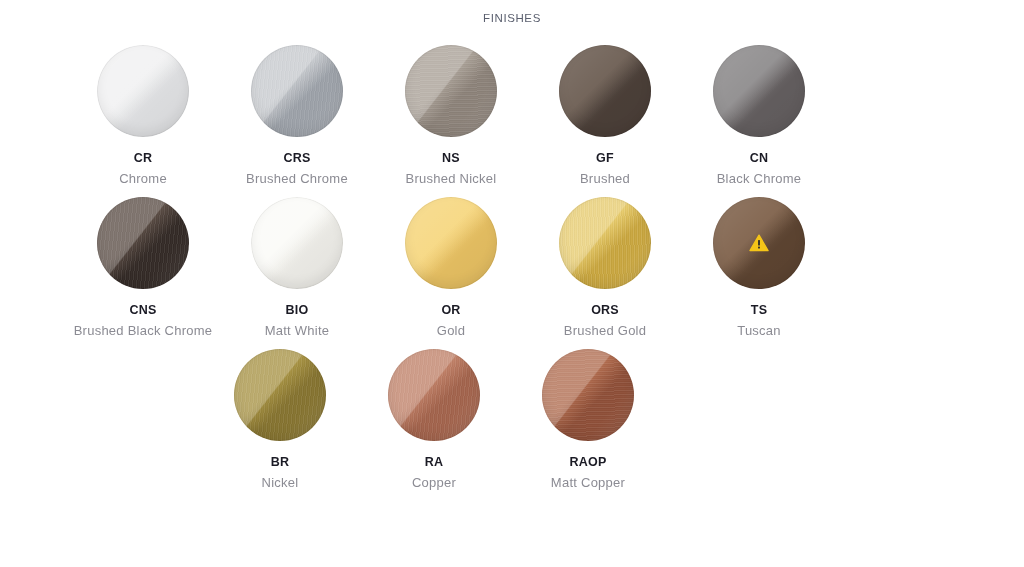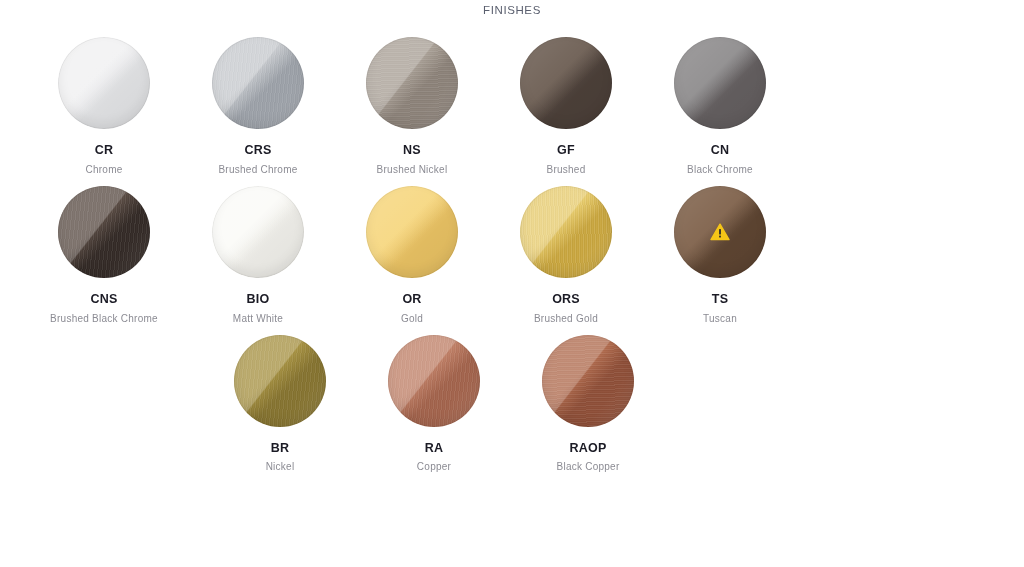--- a/index.html
+++ b/index.html
@@ -22,32 +22,32 @@
     height: 567px;
     box-sizing: border-box;
   }
 
   .page-title {
     text-align: center;
     font-size: 11.5px;
     letter-spacing: 0.6px;
     color: #5a5f6e;
     font-weight: 400;
-    padding-top: 4px;
+    padding-top: 12px;
     margin: 0;
   }
 
   .grid {
     margin-top: 20px;
   }
 
   .row {
     display: flex;
     justify-content: flex-start;
-    padding-left: 27px;
+    padding-left: 66px;
     box-sizing: border-box;
   }
 
   .row + .row {
     margin-top: 10px;
   }
 
   .row.row-offset {
     padding-left: 203px;
   }
@@ -188,21 +188,21 @@
     font-size: 12.5px;
     font-weight: bold;
     color: #1b1b25;
     letter-spacing: 0.2px;
     text-align: center;
     line-height: 1.1;
   }
 
   .desc {
     margin-top: 6px;
-    font-size: 10px;
+    font-size: 13px;
     color: #8b8b93;
     letter-spacing: 0.25px;
     text-align: center;
     line-height: 1.1;
     white-space: nowrap;
   }
 </style>
 </head>
 <body>
 
@@ -371,18 +371,18 @@
         <div class="cell">
           <div class="swatch-wrap">
             <div class="swatch brushed-h" style="background: linear-gradient(135deg, rgb(176, 107, 78) 0%, rgb(176, 107, 78) 42%, rgb(142, 79, 56) 58%, rgb(142, 79, 56) 100%);">
               <div class="sheen"></div>
               <div class="brush"></div>
               <div class="band"></div>
               <div class="edge"></div>
             </div>
           </div>
           <div class="code">RAOP</div>
-          <div class="desc">Black Copper</div>
+          <div class="desc">Matt Copper</div>
         </div>
       </div>
     </div>
 
 </div>
 
 </body></html>

